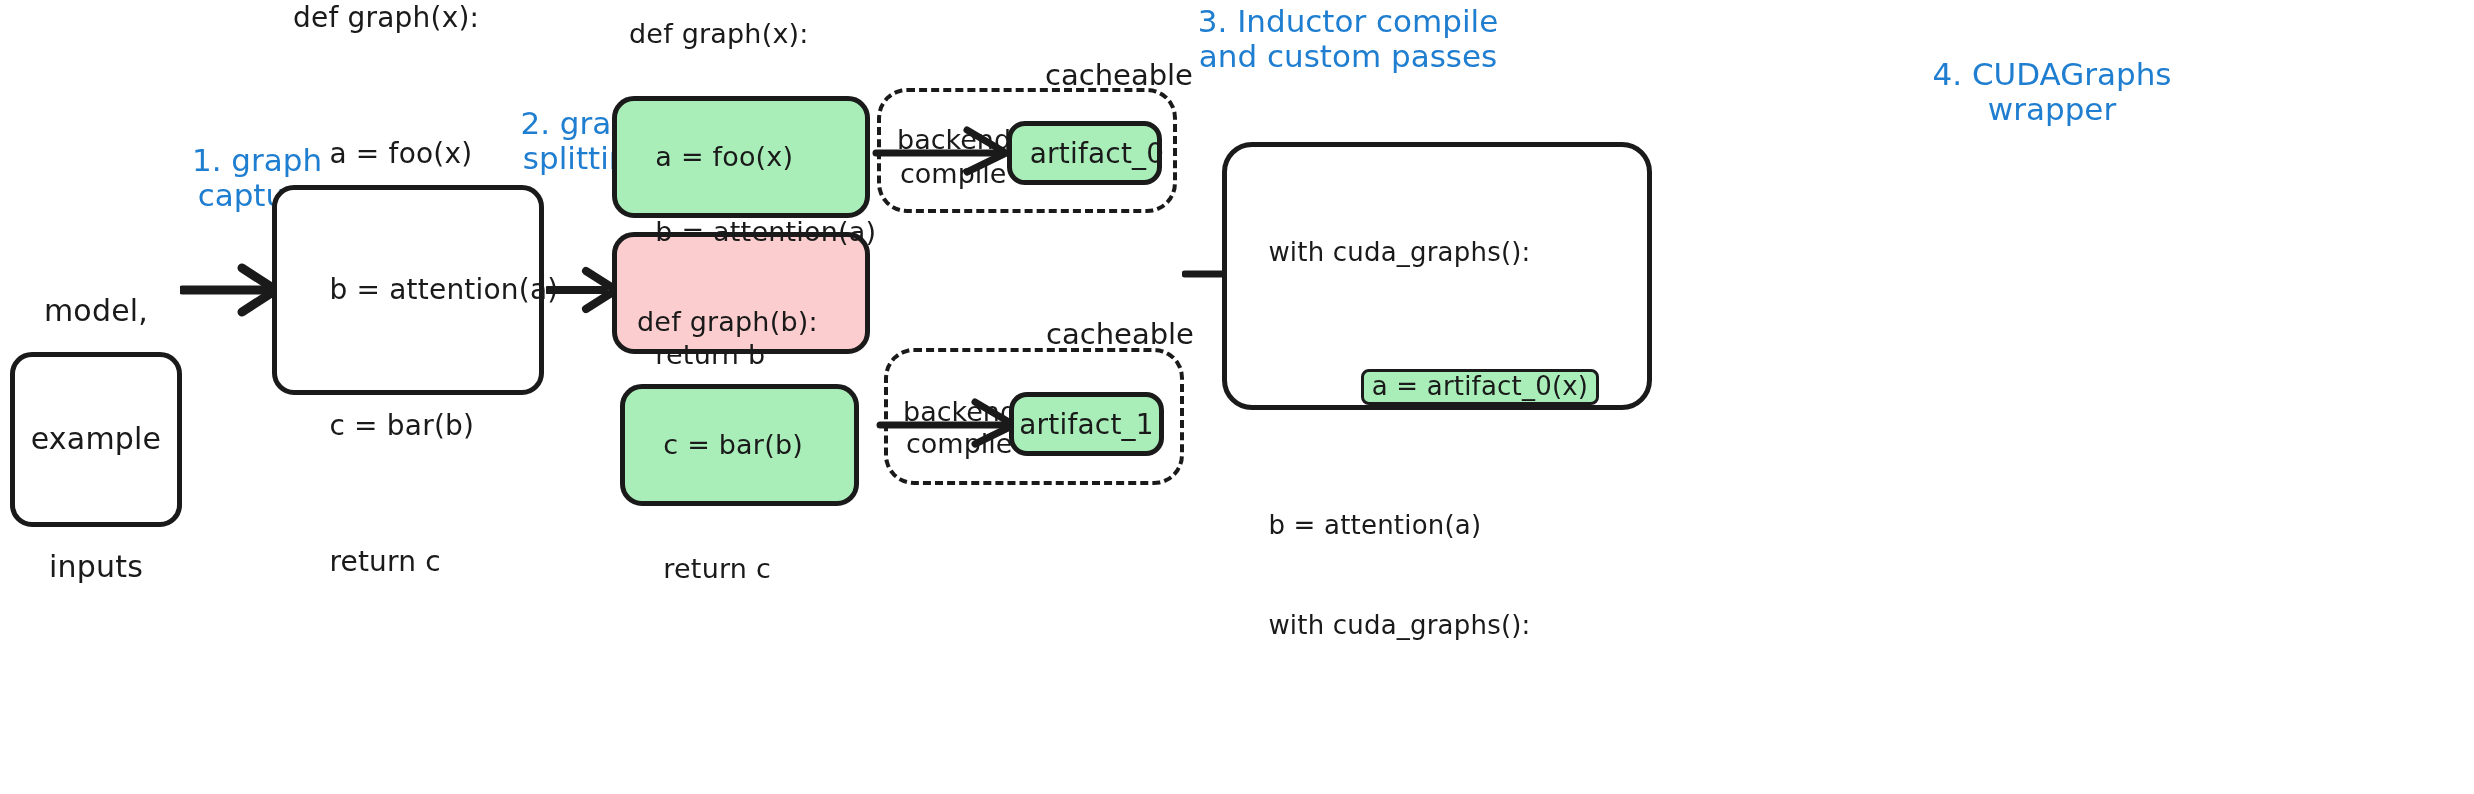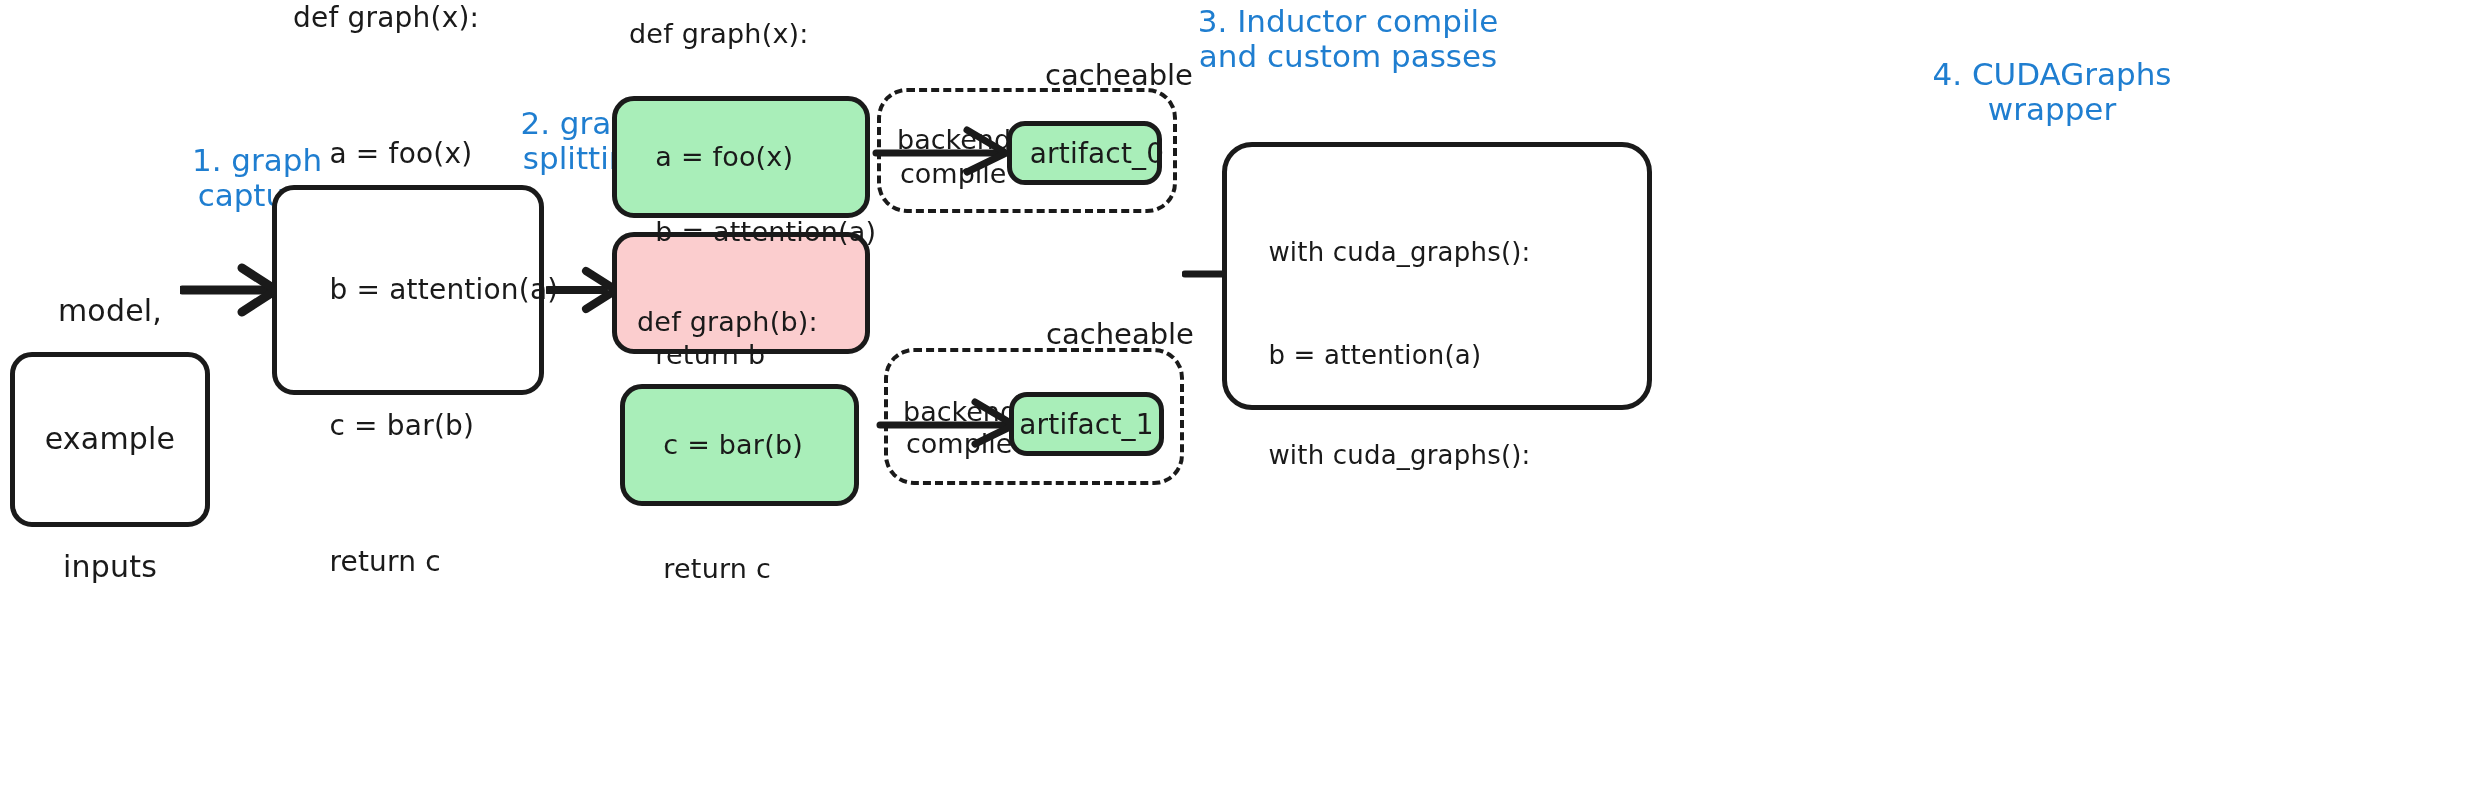--- a/index.html
+++ b/index.html
@@ -90,21 +90,21 @@
 
   <div class="steplabel" style="left:478px; top:106px; width:215px; text-align:center;">2. graph
 splitting</div>
 
   <div class="steplabel" style="left:1113px; top:4px; width:470px; text-align:center;">3. Inductor compile
 and custom passes</div>
 
   <div class="steplabel" style="left:1872px; top:57px; width:360px; text-align:center;">4. CUDAGraphs
 wrapper</div>
 
-  <div class="node" style="left:10px; top:352px; width:200px; height:175px; border-radius:22px; align-items:center;">
+  <div class="node" style="left:10px; top:352px; width:172px; height:175px; border-radius:22px; align-items:center;">
     <div class="code" style="font-size:30px; line-height:1.42; text-align:center;">
       <span class="line">model,</span>
       <span class="line">example</span>
       <span class="line">inputs</span>
     </div>
   </div>
 
   <svg class="arrow" style="left:180px; top:250px; width:110px; height:80px;" viewBox="0 0 110 80">
     <path d="M2,40 L86,40" stroke="#1a1a1a" stroke-width="9" stroke-linecap="round" fill="none"></path>
     <path d="M62,18 L96,40 L62,62" stroke="#1a1a1a" stroke-width="9" stroke-linecap="round" stroke-linejoin="round" fill="none"></path>
@@ -181,20 +181,23 @@
   </div>
 
   <svg class="arrow" style="left:1182px; top:240px; width:135px; height:68px;" viewBox="0 0 135 68">
     <path d="M3,34 L110,34" stroke="#1a1a1a" stroke-width="7" stroke-linecap="round" fill="none"></path>
     <path d="M82,12 L124,34 L82,56" stroke="#1a1a1a" stroke-width="7" stroke-linecap="round" stroke-linejoin="round" fill="none"></path>
   </svg>
 
   <div class="node" style="left:1222px; top:142px; width:430px; height:268px; border-radius:30px; justify-content:flex-start;">
     <div class="code" style="font-size:26px; line-height:1.28; padding:22px 0 0 16px;">
       <span class="line">   with cuda_graphs():</span>
+      <span class="line" style="padding-left:50px;">
+        <span class="hl">a = artifact_0(x)</span>
+      </span>
       <span class="line" style="margin-top:4px;">   b = attention(a)</span>
       <span class="line">   with cuda_graphs():</span>
       
       
     </div>
   </div>
 
 </div>
 
 </body></html>

